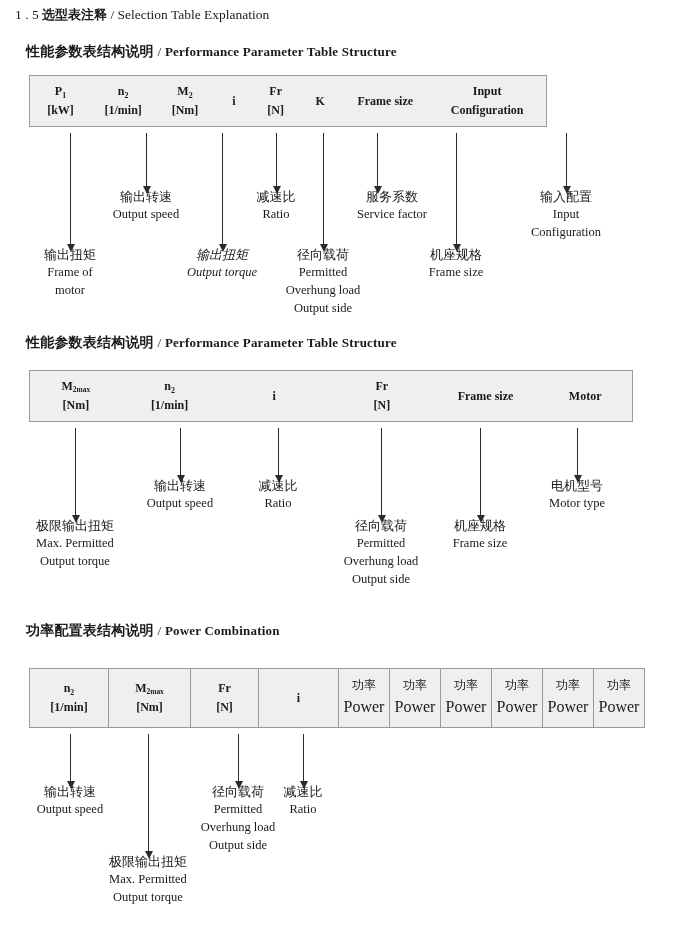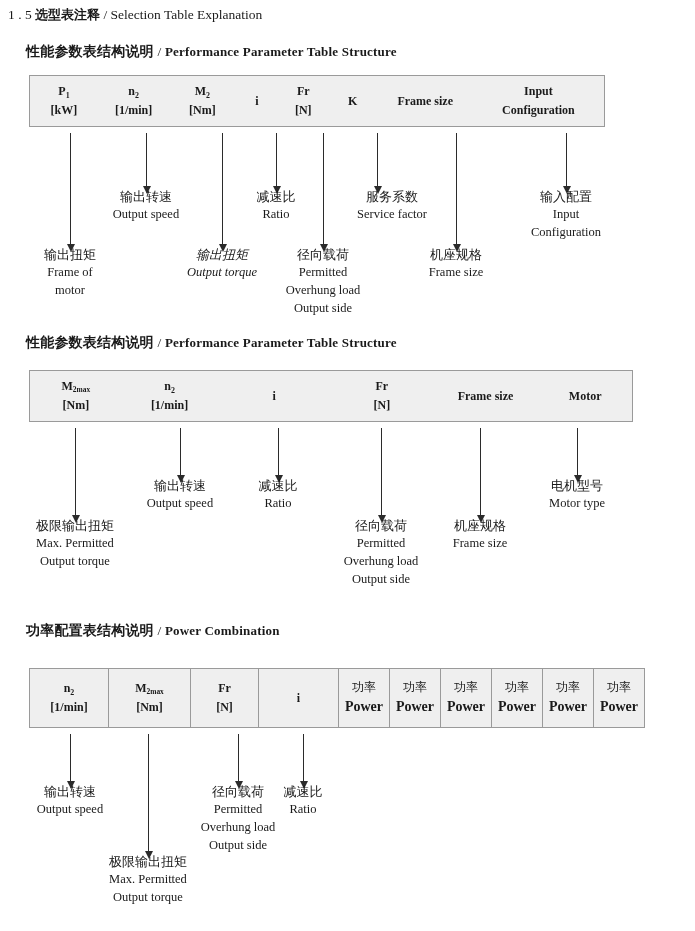--- a/index.html
+++ b/index.html
@@ -79,22 +79,22 @@
     border-left: 1px solid #9a9a9a;
   }
   .cell .l1, .cell .l2 { display: block; }
   .cell .cn {
     font-family: "DejaVu Sans", "Liberation Sans", sans-serif;
     font-weight: normal;
     font-size: 12px;
   }
   .cell .pw {
     font-family: "Liberation Serif", serif;
-    font-weight: bold;
-    font-size: 14px;
+    font-weight: normal;
+    font-size: 16px;
   }
   sub {
     font-size: 0.66em;
     vertical-align: baseline;
     position: relative;
     top: 0.28em;
   }
   .sm { font-size: 0.62em; text-align: right; }
 
   
@@ -130,34 +130,34 @@
   }
   .note .en {
     font-family: "Liberation Serif", "DejaVu Serif", serif;
     font-size: 12.5px;
     display: block;
   }
 </style>
 </head>
 <body>
 
-<div class="doc-title" style="left:8px; top:6px;text-align:right;">
+<div class="doc-title" style="left:15px; top:6px;text-align:right;">
   <span class="num">1 . 5</span>
   <span class="cn">选型表注释</span>
   <span class="sep">/</span>
   <span class="en">Selection Table Explanation</span>
 </div>
 
 <div class="sec-title sub-head" style="left:26px; top:43px;">
   <span class="cn">性能参数表结构说明</span>
   <span class="sep">/</span>
   <span class="en">Performance Parameter Table Structure</span>
 </div>
 
-<div class="tbl" style="left:29px; top:75px; width:576px; height:52px;">
+<div class="tbl" style="left:29px; top:75px; width:518px; height:52px;">
   <div class="cell" style="width:74px;">
     <span class="l1">P<sub>1</sub></span>
     <span class="l2">[kW]</span>
   </div>
   <div class="cell" style="width:78px;">
     <span class="l1">n<sub>2</sub></span>
     <span class="l2">[1/min]</span>
   </div>
   <div class="cell" style="width:72px;">
     <span class="l1">M<sub>2</sub></span>

